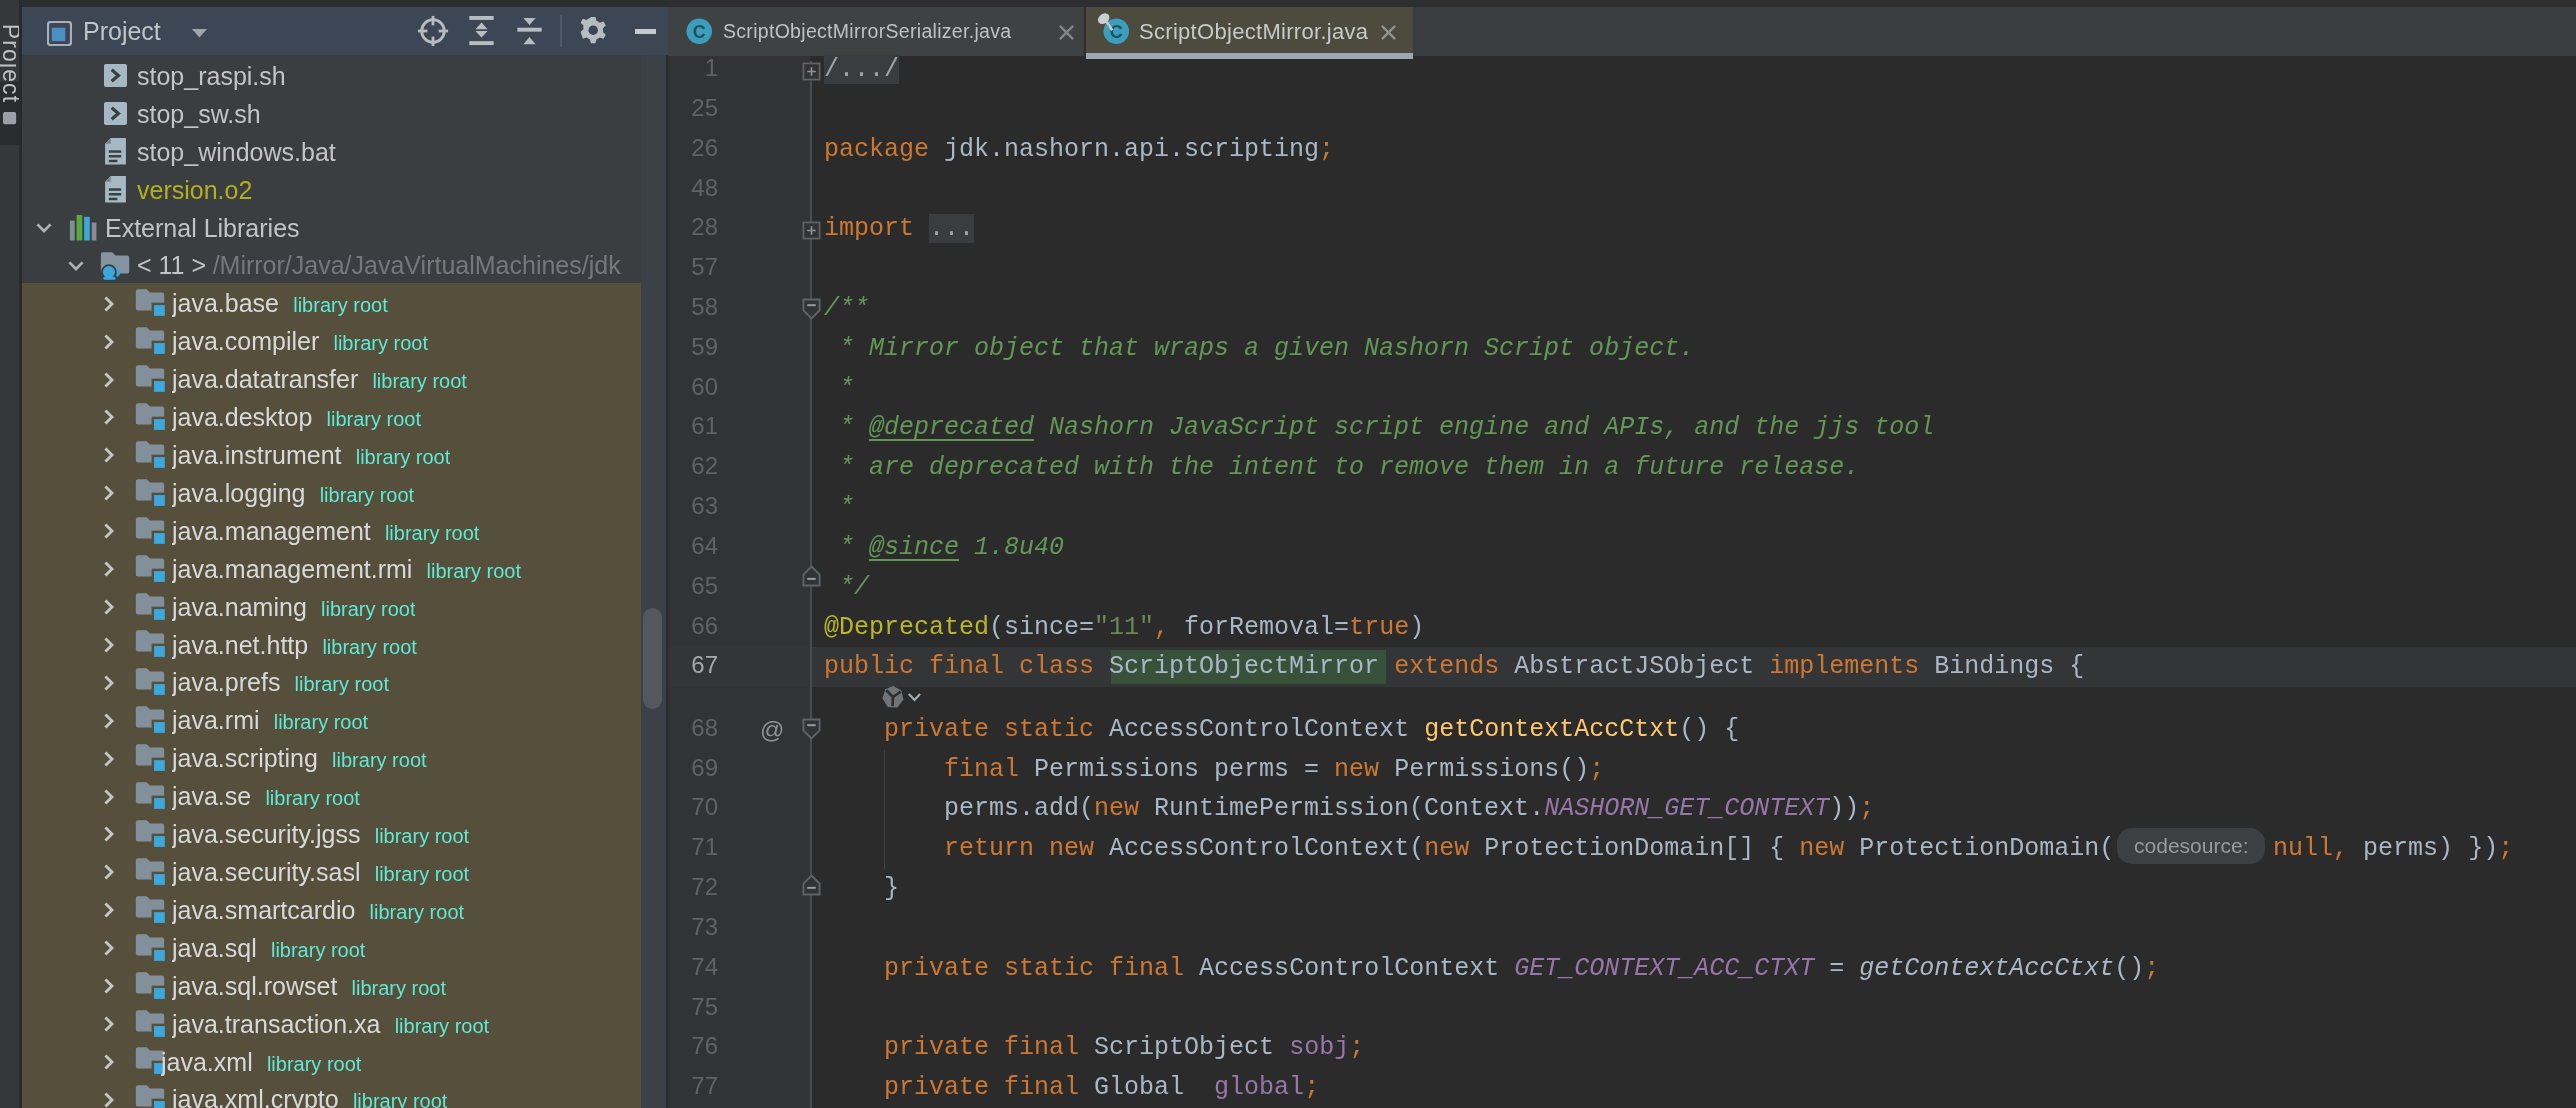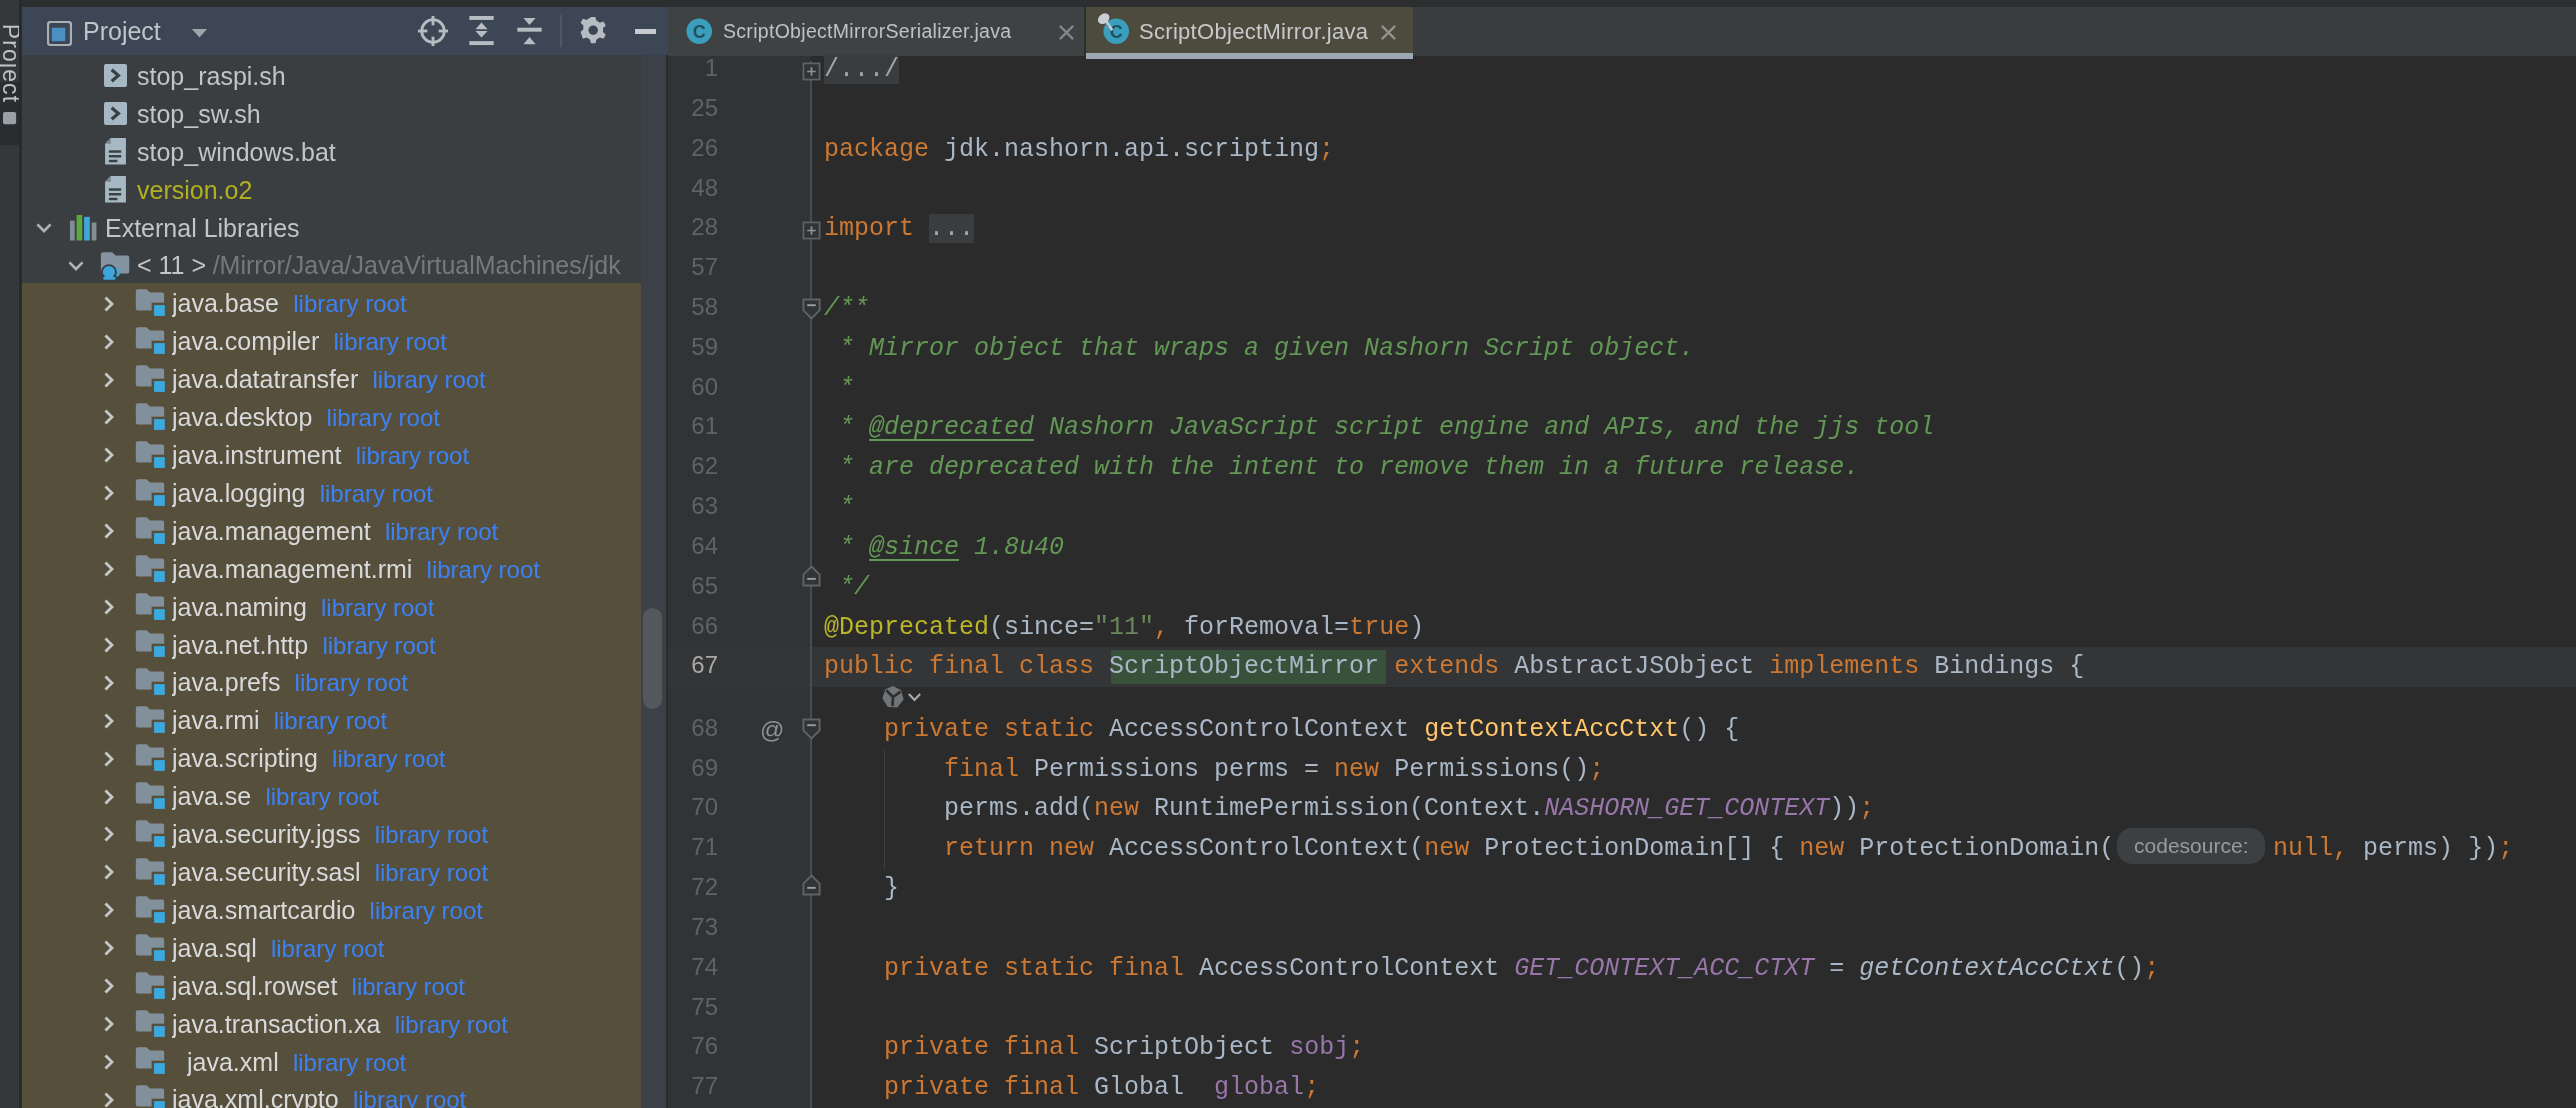--- a/index.html
+++ b/index.html
@@ -18,21 +18,21 @@
   #hdrTitle { left:83px; top:6.6px; height:48px; line-height:48px; color:#c1c4c8; font-size:25px; }
   
   #tree { left:22px; top:55px; width:619px; height:1054px; background:#3b3e40; }
   #brown { left:22px; top:283px; width:619px; height:825px; background:#564f3c; }
   #vstrip { left:641px; top:55px; width:26.5px; height:1054px; background:#3b4147; }
   #vthumb { left:643px; top:608px; width:19px; height:101px; background:#54585c; border-radius:9.5px; }
   #treediv { left:666px; top:55px; width:1.9px; height:1054px; background:#292b2c; }
   .trow { position:absolute; height:38px; line-height:38px; font-size:25px; color:#c2c4c6;
           white-space:nowrap; overflow:hidden; }
   .sel  { color:#d7d9db; }
-  .sfx  { font-size:24px; color:#3b82f6; margin-left:14.2px;margin-top:25px; }
+  .sfx  { font-size:20px; color:#5eead4; margin-left:14.2px;margin-top:25px; }
   .pth  { color:#75797d; margin-left:6.6px; }
   .yel  { color:#b3b01f; }
   
   #tabbar { left:668px; top:6.6px; width:1908px; height:49px; background:#3a3d3f; }
   #tab1 { left:668px; top:6.6px; width:416px; height:49px; background:#3f4243; }
   #tab1sep { left:1084px; top:6.6px; width:1.9px; height:49px; background:#2c2e30; }
   #tab2 { left:1086px; top:6.6px; width:327px; height:46px; background:#4d4a3e; }
   #tabunder { left:1086px; top:53px; width:327px; height:5.7px; background:#9ea8b2; }
   .tabtxt { position:absolute; font-size:20.4px; top:6.6px; height:49px; line-height:49px; letter-spacing:0.3px; }
   
@@ -322,21 +322,21 @@
         <rect x="21" y="20" width="14" height="14" fill="#3ca9de" stroke="#564f3c" stroke-width="2.6"></rect>
       </svg>
   <div class="trow sel" style="left:172px;top:1005px">java.transaction.xa<span class="sfx">library root</span></div>
   <svg width="10.4" height="16" style="left:104px;top:1054px" viewBox="0 0 11 17">
         <path d="M1.5 1.5 L8.5 8.5 L1.5 15.5" fill="none" stroke="#c4c6c8" stroke-width="3"></path>
       </svg>
   <svg width="34" height="34" style="left:133px;top:1043px" viewBox="0 0 36 36">
         <path d="M3 6.5 Q3 4.5 5 4.5 H14.5 L18 8 H31 Q33 8 33 10 V25 Q33 27 31 27 H5 Q3 27 3 25 Z" fill="#82909b"></path>
         <rect x="21" y="20" width="14" height="14" fill="#3ca9de" stroke="#564f3c" stroke-width="2.6"></rect>
       </svg>
-  <div class="trow sel" style="left:187px;top:1043px">java.xml<span class="sfx">library root</span></div>
+  <div class="trow sel" style="left:161px;top:1043px">java.xml<span class="sfx">library root</span></div>
   <svg width="10.4" height="16" style="left:104px;top:1092px" viewBox="0 0 11 17">
         <path d="M1.5 1.5 L8.5 8.5 L1.5 15.5" fill="none" stroke="#c4c6c8" stroke-width="3"></path>
       </svg>
   <svg width="34" height="34" style="left:133px;top:1081px" viewBox="0 0 36 36">
         <path d="M3 6.5 Q3 4.5 5 4.5 H14.5 L18 8 H31 Q33 8 33 10 V25 Q33 27 31 27 H5 Q3 27 3 25 Z" fill="#82909b"></path>
         <rect x="21" y="20" width="14" height="14" fill="#3ca9de" stroke="#564f3c" stroke-width="2.6"></rect>
       </svg>
   <div class="trow sel" style="left:172px;top:1080px">java.xml.crypto<span class="sfx">library root</span></div>
   </div>
 

